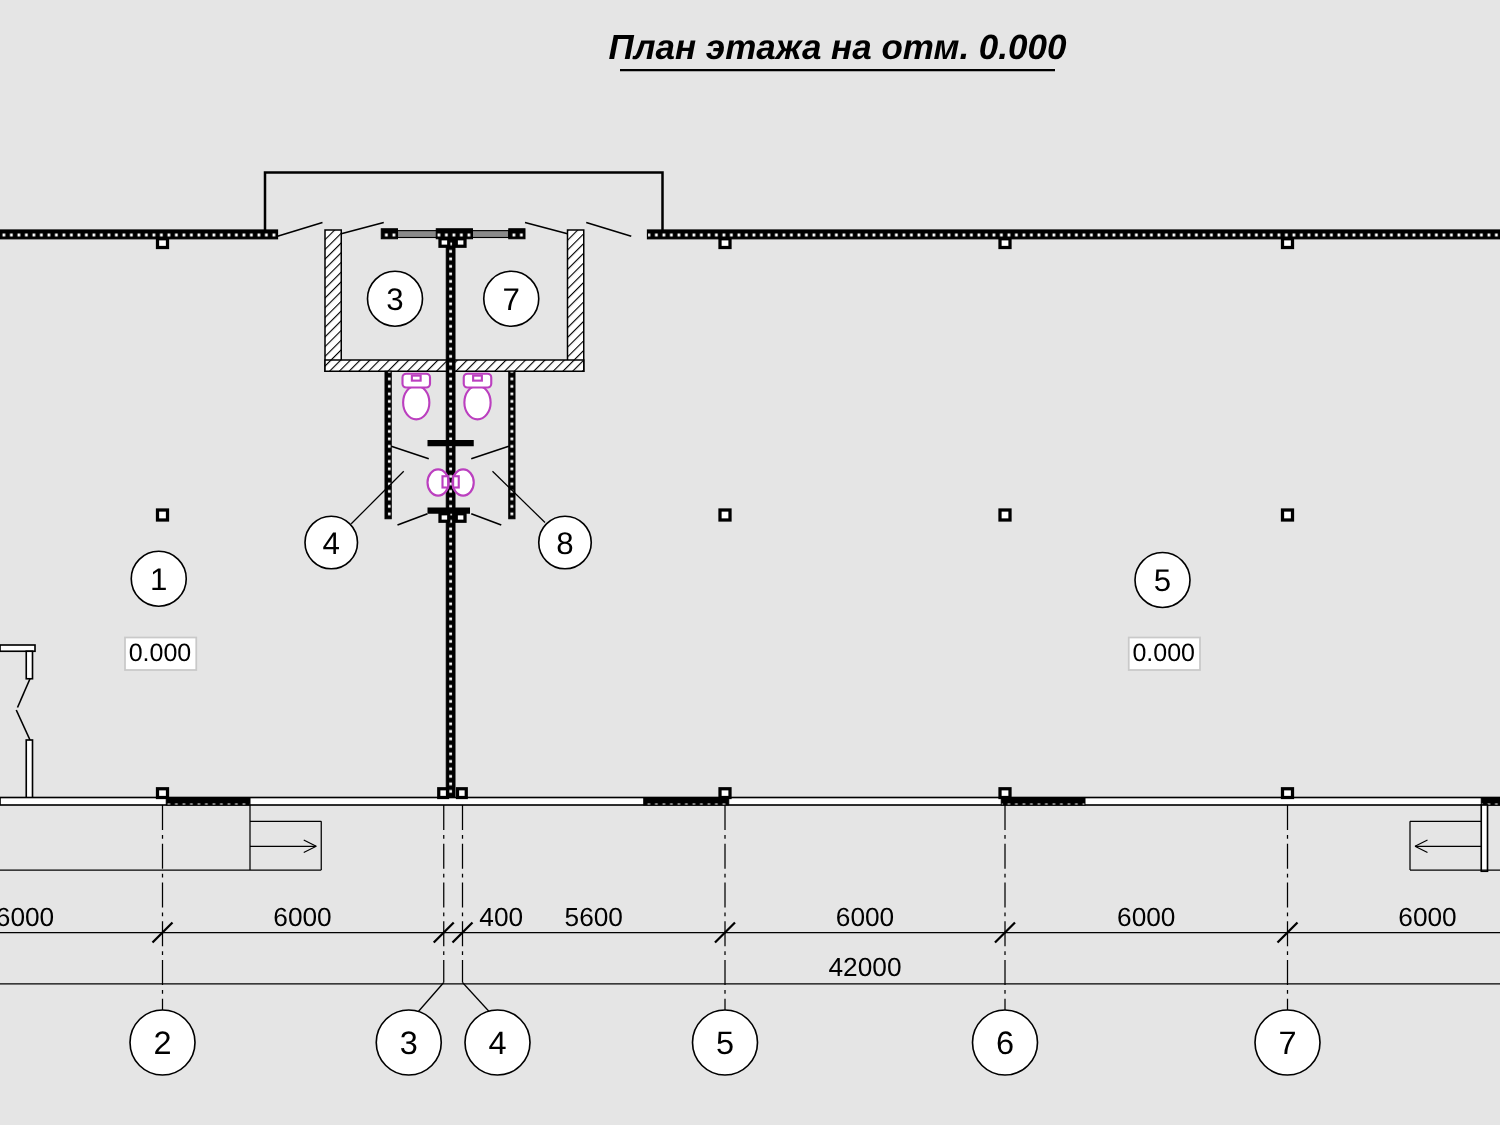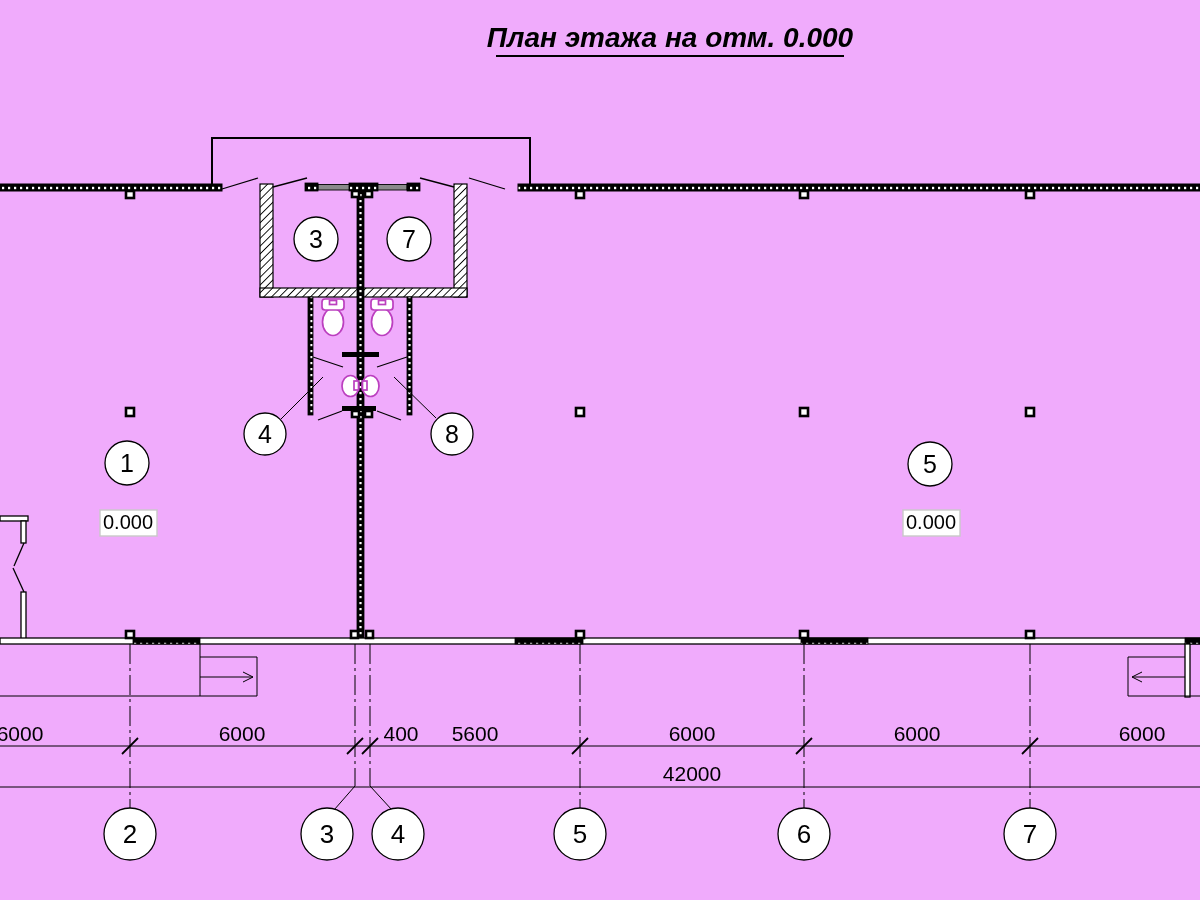--- a/index.html
+++ b/index.html
@@ -1,16 +1,16 @@
 <!DOCTYPE html>
 <html><head>
 <meta charset="utf-8">
 <style>
   html,body{margin:0;padding:0;background:#ffffff;}
-  #stage{position:relative;width:1200px;height:900px;background:#f0abfc;overflow:hidden;}
+  #stage{position:relative;width:1200px;height:900px;background:#e5e5e5;overflow:hidden;}
   svg text{font-family:"Liberation Sans","DejaVu Sans",sans-serif;fill:#000;}
   .bubble{fill:#fff;stroke:#000;stroke-width:1.3;}
   .thin{stroke:#000;stroke-width:1;fill:none;}
   .wallline{stroke:#000;stroke-width:1.3;fill:#fff;}
   .swing{stroke:#000;stroke-width:1.3;fill:none;}
   .tabsq{fill:#fff;stroke:#000;stroke-width:2.6;}
   .bar{fill:#000;stroke:none;}
 </style>
 </head>
 <body>

